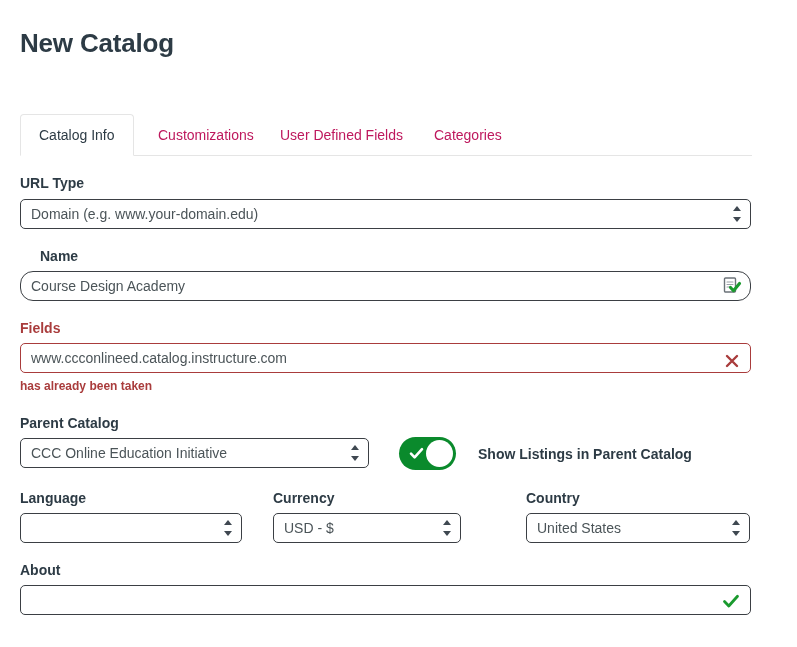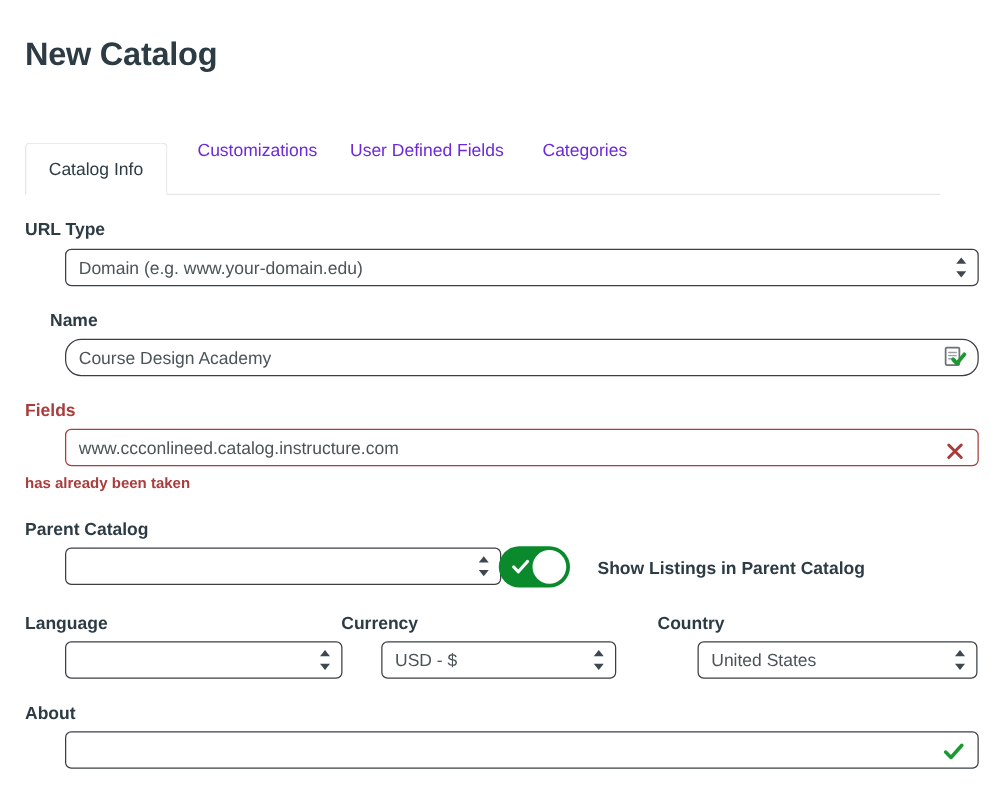--- a/index.html
+++ b/index.html
@@ -37,23 +37,23 @@
   .tabs-baseline {
     position: absolute;
     left: 20px;
     right: 0;
     bottom: 0;
     height: 1px;
     background: #e5e5e5;
   }
   .tab {
     position: absolute;
-    bottom: 16px;
-    font-size: 14px;
-    color: #6d28d9;
+    bottom: 1px;
+    font-size: 14px;
+    color: #be185d;
     padding: 12px 18px 11px 18px;
     line-height: 16px;
     white-space: nowrap;
     background: transparent;
     border: 1px solid transparent;
     box-sizing: border-box;
   }
   .tab.active {
     color: #2d3b45;
     background: #ffffff;
@@ -83,21 +83,20 @@
     height: 30px;
     border: 1px solid #3b3f44;
     border-radius: 5px;
     background: #ffffff;
     font-size: 14px;
     color: #4b5458;
     line-height: 28px;
     padding: 0 10px;
     white-space: nowrap;
     overflow: hidden;
-    margin-left: 32px;
   }
   .ctrl.error-ctrl {
     border-color: #a93c3c;
     border-width: 1px;
   }
   .ctrl .val {
     display: block;
   }
 
   
@@ -234,20 +233,21 @@
   <span class="in-icon x-icon">
     <svg viewBox="0 0 16 16" width="16" height="16" aria-hidden="true">
       <path d="M3 3l10 10M13 3L3 13" stroke="#a93c3c" stroke-width="2.4" stroke-linecap="round"></path>
     </svg>
   </span>
 </div>
 <div class="error-msg" style="left:20px; top:379px;">has already been taken</div>
 
 <div class="field-label" style="left:20px; top:415px;">Parent Catalog</div>
 <div class="ctrl" style="left:20px; top:438px; width:349px;">
+  <span class="val">CCC Online Education Initiative</span>
   <span class="stepper">
     <span class="up"></span>
       <span class="down"></span>
   </span>
 </div>
 
 <div class="toggle" style="left:399px; top:437px;">
   <span class="tick">
     <svg viewBox="0 0 15 15" width="15" height="15" aria-hidden="true">
       <path d="M2 7.6l3.6 3.8L13 3.2" fill="none" stroke="#ffffff" stroke-width="2.6" stroke-linecap="round" stroke-linejoin="round"></path>

